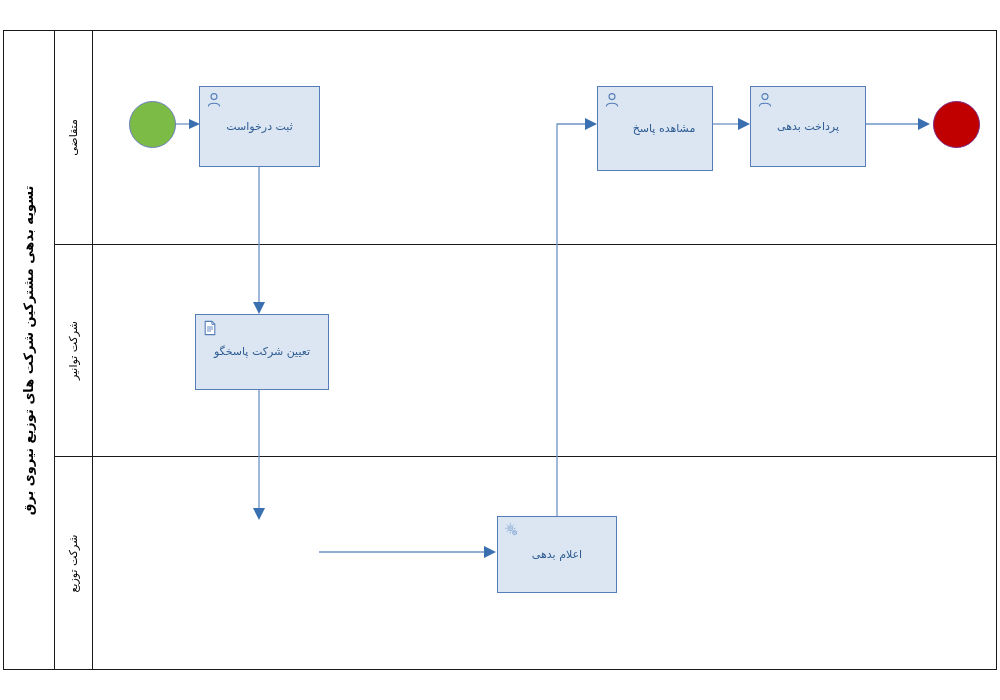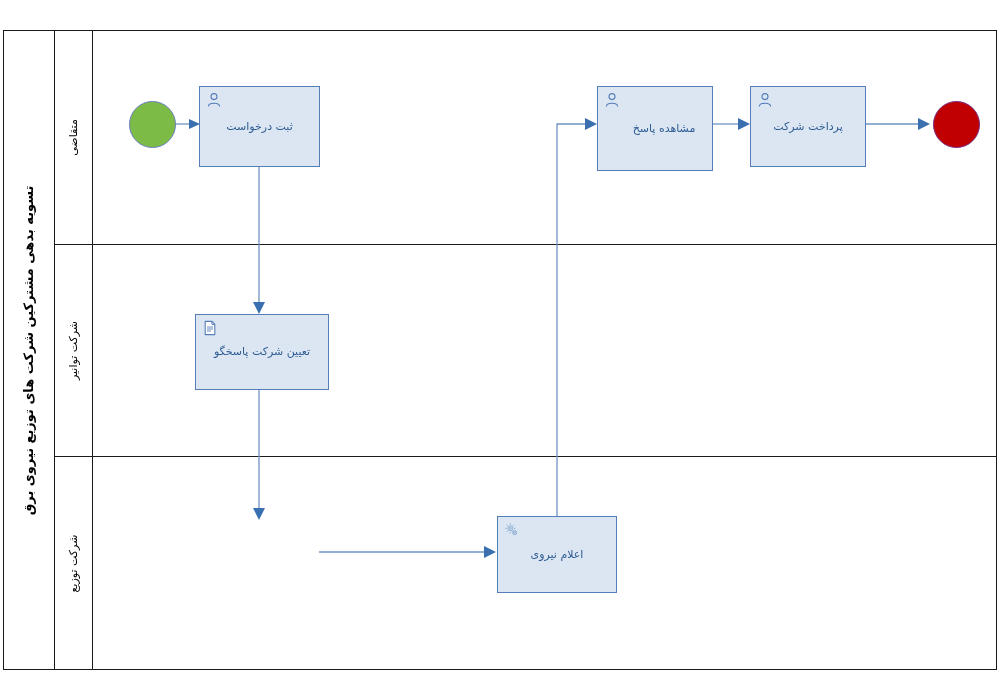--- a/index.html
+++ b/index.html
@@ -227,21 +227,21 @@
     <span class="task-label">مشاهده پاسخ</span>
   </div>
 
   <div class="task" style="left:750px; top:86px; width:116px; height:81px;">
     <span class="task-icon">
       <svg viewBox="0 0 16 16" width="16" height="16">
         <circle cx="8" cy="4.6" r="3" fill="none" stroke="#557eb9" stroke-width="1.1"></circle>
         <path d="M 2.4 14.4 C 2.4 10.2 13.6 10.2 13.6 14.4" fill="none" stroke="#557eb9" stroke-width="1.1"></path>
       </svg>
     </span>
-    <span class="task-label">پرداخت شرکت</span>
+    <span class="task-label">پرداخت بدهی</span>
   </div>
 
   <div class="task" style="left:195px; top:314px; width:134px; height:76px;">
     <span class="task-icon">
       <svg viewBox="0 0 16 16" width="16" height="16">
         <path d="M 3.2 1.4 H 10 L 12.8 4.2 V 14.6 H 3.2 Z" fill="#ffffff" stroke="#557eb9" stroke-width="1.1" stroke-linejoin="round"></path>
         <path d="M 9.9 1.5 V 4.4 H 12.8" fill="none" stroke="#557eb9" stroke-width="1"></path>
         <path d="M 5 7 H 11 M 5 9 H 11 M 5 11 H 9" stroke="#557eb9" stroke-width="0.9"></path>
       </svg>
     </span>
@@ -255,16 +255,16 @@
         <g fill="none" stroke="#8fb0d6" stroke-width="1">
           <circle cx="6.3" cy="6.3" r="2.5"></circle>
           <circle cx="6.3" cy="6.3" r="1"></circle>
           <path d="M6.3 2.6 V 1.2 M6.3 10 V 11.4 M2.6 6.3 H1.2 M10 6.3 H11.4
                    M3.7 3.7 L2.7 2.7 M8.9 8.9 L9.9 9.9 M8.9 3.7 L9.9 2.7 M3.7 8.9 L2.7 9.9"></path>
           <circle cx="10.6" cy="10.6" r="2.1"></circle>
           <circle cx="10.6" cy="10.6" r="0.8"></circle>
         </g>
       </svg>
     </span>
-    <span class="task-label">اعلام نیروی</span>
+    <span class="task-label">اعلام بدهی</span>
   </div>
 
 </div>
 
 </body></html>

